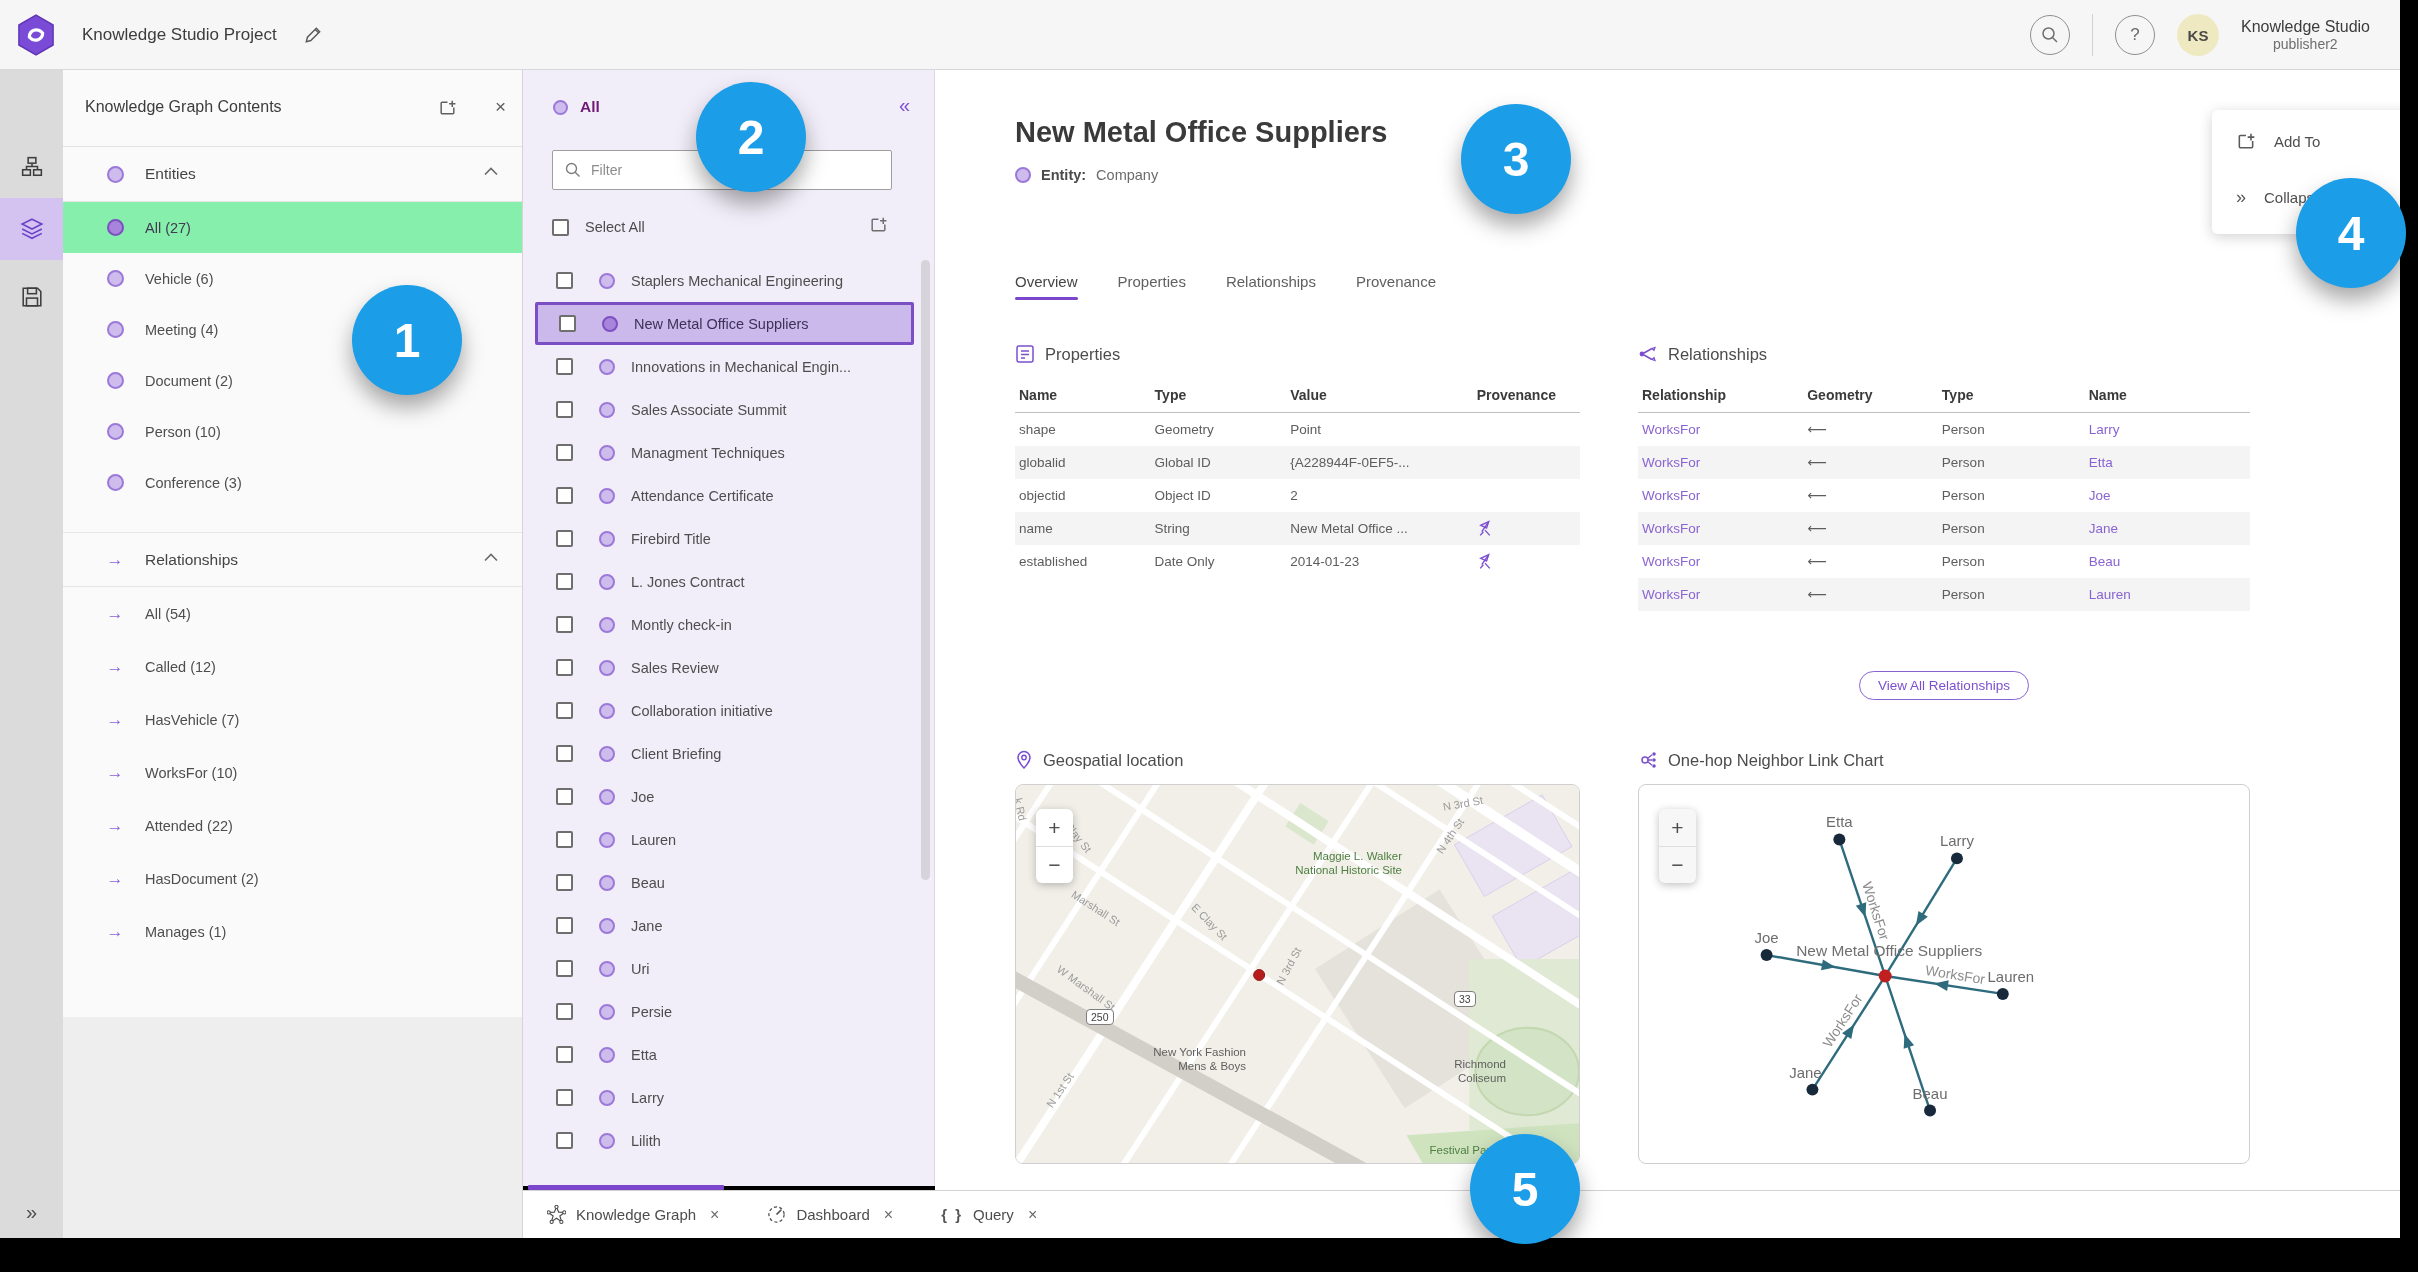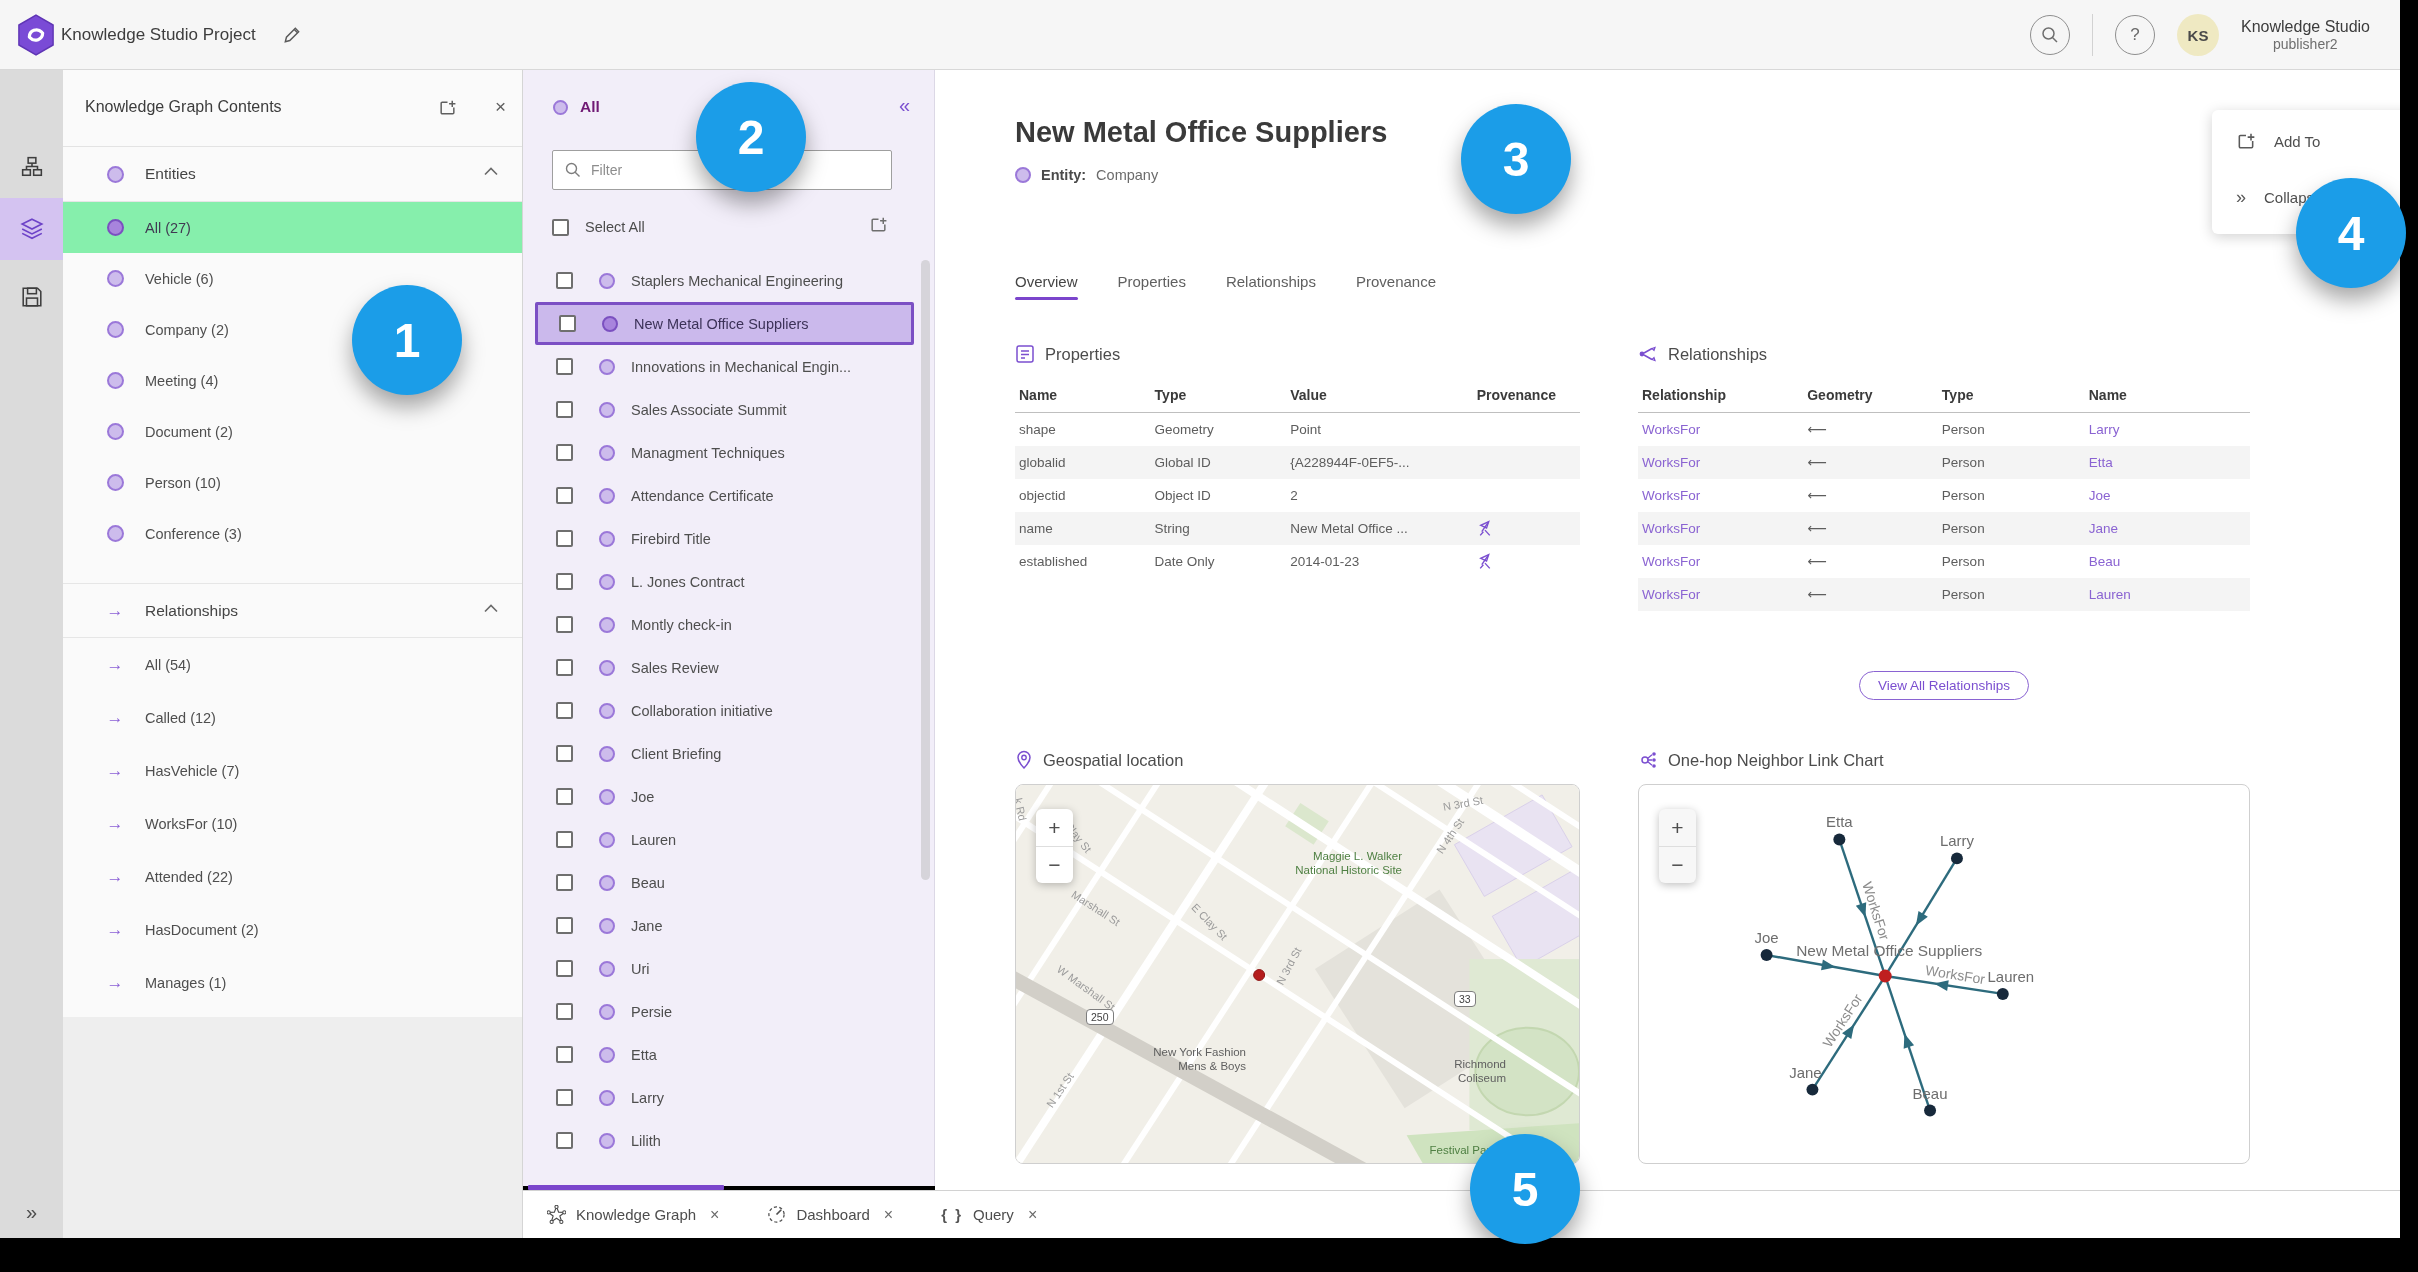--- a/index.html
+++ b/index.html
@@ -3,21 +3,21 @@
 <meta charset="utf-8">
 <style>
   * { margin:0; padding:0; box-sizing:border-box; }
   html,body { background:#000; }
   body { font-family:"Liberation Sans","DejaVu Sans",sans-serif; }
   .app { position:relative; width:2418px; height:1272px; background:#000; overflow:hidden; }
 
   
   .topbar { position:absolute; left:0; top:0; width:2400px; height:70px; background:#f6f6f6; border-bottom:1px solid #d8d8d8; display:flex; align-items:center; z-index:3; }
   .logo { width:38px; height:42px; margin-left:17px; }
-  .app-title { margin-left:6px; font-size:17px; color:#3d3d3d; }
+  .app-title { margin-left:27px; font-size:17px; color:#3d3d3d; }
   .edit-pencil { margin-left:26px; width:20px; height:20px; cursor:pointer; }
   .topbar-right { position:absolute; right:30px; top:0; height:70px; display:flex; align-items:center; gap:22px; }
   .circle-btn { width:40px; height:40px; border:1px solid #8f8f8f; border-radius:50%; background:#f6f6f6; display:flex; align-items:center; justify-content:center; color:#6b6b6b; font-size:17px; cursor:pointer; }
   .top-divider { width:1px; height:42px; background:#d2d2d2; }
   .avatar { width:42px; height:42px; border-radius:50%; background:#efe9c2; color:#4a4a4a; font-size:15px; font-weight:bold; display:flex; align-items:center; justify-content:center; }
   .user-block { line-height:1.15; }
   .user-name { font-size:16px; color:#3c3c3c; }
   .user-role { font-size:14px; color:#6e6e6e;margin-left:32px; }
 
   
@@ -224,26 +224,20 @@
           <span class="row-label">All (27)</span>
         </div>
 
         <div class="c-row">
           <span class="lead">
             <span class="dot-icon"></span>
           </span>
           <span class="row-label">Vehicle (6)</span>
         </div>
 
-        <div class="c-row">
-          <span class="lead">
-            <span class="dot-icon"></span>
-          </span>
-          <span class="row-label">Company (2)</span>
-        </div>
 
         <div class="c-row">
           <span class="lead">
             <span class="dot-icon"></span>
           </span>
           <span class="row-label">Meeting (4)</span>
         </div>
 
         <div class="c-row">
           <span class="lead">

